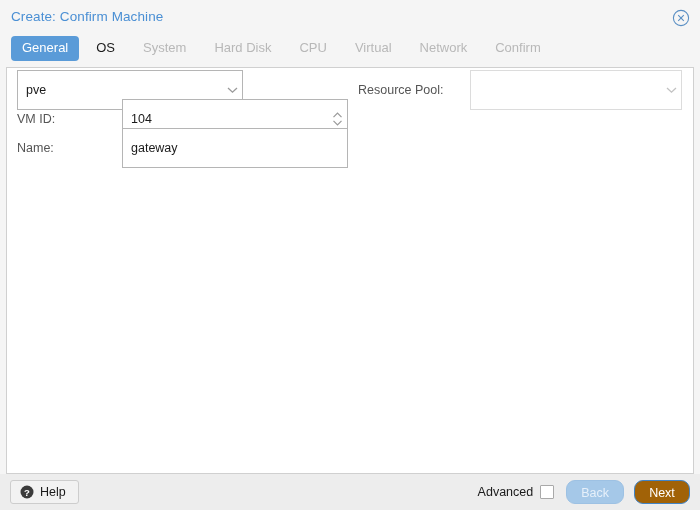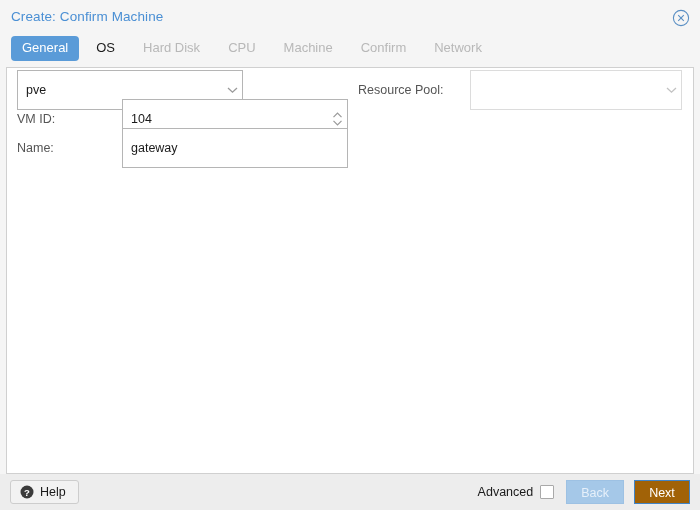--- a/index.html
+++ b/index.html
@@ -214,21 +214,21 @@
     border: 1px solid #a9a9a9;
     border-radius: 1px;
     cursor: pointer;
     box-sizing: border-box;
     margin-right: 12px;
   }
   .btn {
     height: 24px;
     min-width: 56px;
     padding: 0 14px;
-    border-radius: 0;
+    border-radius: 9px;
     font-size: 12.5px;
     line-height: 24px;
     text-align: center;
     box-sizing: border-box;
     white-space: nowrap;
     border: 1px solid transparent;
   }
   .btn-back {
     background: #a5c8e8;
     color: #e6f0fa;
@@ -255,25 +255,26 @@
         <circle cx="9" cy="9" r="7.6" fill="none" stroke="#5a8fc4" stroke-width="1.1"></circle>
         <line x1="6.2" y1="6.2" x2="11.8" y2="11.8" stroke="#5a8fc4" stroke-width="1.1"></line>
         <line x1="11.8" y1="6.2" x2="6.2" y2="11.8" stroke="#5a8fc4" stroke-width="1.1"></line>
       </svg>
     </div>
   </div>
 
   <div class="tabbar">
     <div class="tab active">General</div>
     <div class="tab enabled">OS</div>
+    <div class="tab disabled">System</div>
     <div class="tab disabled">Hard Disk</div>
     <div class="tab disabled">CPU</div>
-    <div class="tab disabled">Machine</div>
+    <div class="tab disabled">Virtual</div>
+    <div class="tab disabled">Network</div>
     <div class="tab disabled">Confirm</div>
-    <div class="tab disabled">Network</div>
   </div>
 
   <div class="content-wrap">
     <div class="content-panel">
       <div class="form-cols">
 
         <div class="col col-left">
 
           <div class="field-row">
             <div class="field-ctl ctl-left bordered">

